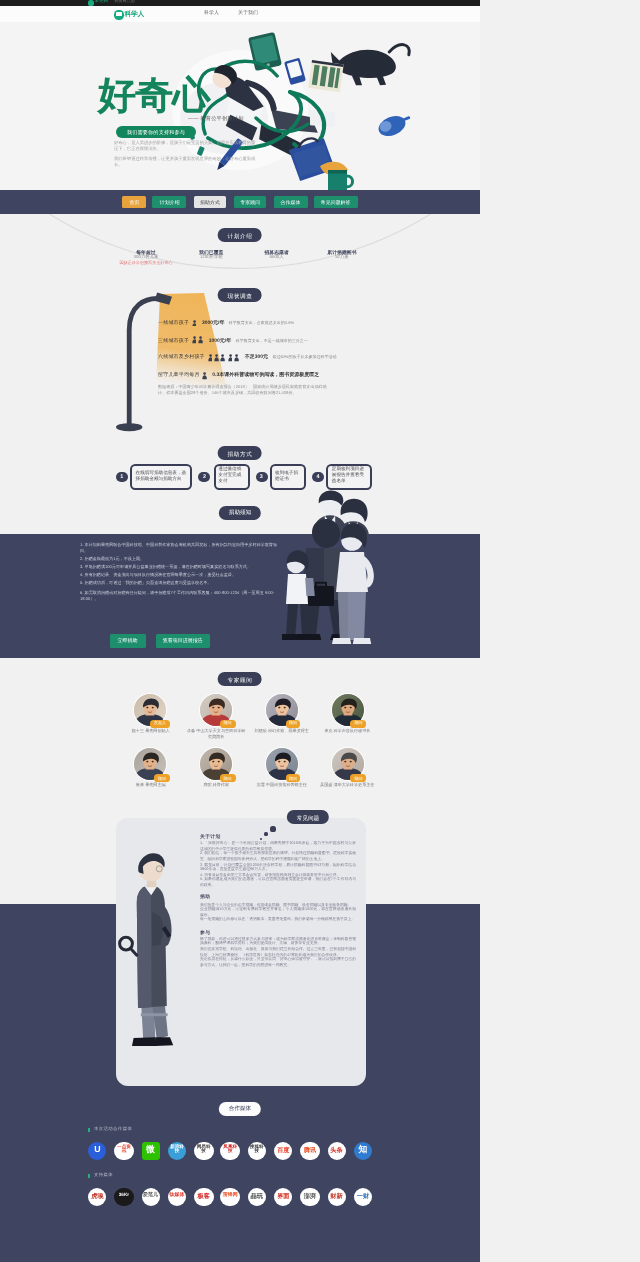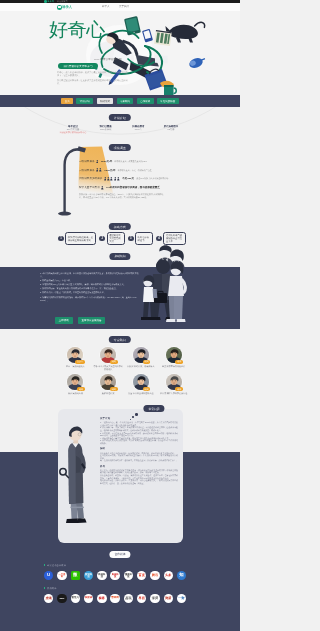--- a/index.html
+++ b/index.html
@@ -21,21 +21,21 @@
 .nav-mark:after{content:"";position:absolute;left:1.1px;top:1.4px;width:3px;height:1.7px;background:#fcfcfc;border-radius:.3px}
 .nav-name{font-size:3.4px;font-weight:bold;color:#17a97f;letter-spacing:-.1px;line-height:8px}
 .nav-links{position:absolute;left:102px;top:0;height:8px;display:flex;gap:9.5px;align-items:center}
 .nav-links span{font-size:2.5px;color:#6a6a6a;line-height:8px;white-space:nowrap}
 
 
 .hero{position:absolute;left:0;top:11.4px;width:240px;height:83.6px;background:#f4f4f4;overflow:hidden;z-index:10}
 .hero-art{position:absolute;left:0;top:0;width:240px;height:84px}
 .hero-title{position:absolute;left:54px;top:8.2px;z-index:7}
 .ht-l1{font-size:19px;line-height:19.5px;font-weight:bold;color:#14845c;letter-spacing:-0.4px;font-family:"DejaVu Serif",serif}
-.ht-l2{font-size:19px;line-height:19.5px;font-weight:normal;color:#14845c;letter-spacing:-0.4px;margin-top:0;margin-left:-5px;font-family:"DejaVu Serif",serif}
+.ht-l2{font-size:19px;line-height:19.5px;font-weight:bold;color:#14845c;letter-spacing:-0.4px;margin-top:19px;margin-left:-5px;font-family:"DejaVu Serif",serif}
 .hero-sub{position:absolute;left:94px;top:46px;font-size:2.6px;color:#555;letter-spacing:.1px;z-index:5;white-space:nowrap}
 .hero-btn{position:absolute;left:58px;top:51.6px;width:40px;height:6.2px;border-radius:3.1px;background:#12875e;color:#fff;font-size:2.55px;display:flex;align-items:center;justify-content:center;letter-spacing:.1px;z-index:6;white-space:nowrap}
 .hero-para{position:absolute;left:57px;top:60px;width:72px;z-index:5}
 .hero-para p{font-size:2.15px;line-height:2.85px;color:#a2a2a2;letter-spacing:0}
 .hero-para p.sp{margin-top:2.2px}
 
 
 .band{position:absolute;left:0;top:95px;width:240px;height:12.4px;background:#3f4560;z-index:20;display:flex;align-items:center;justify-content:center;gap:3.4px}
 .pill{height:6.4px;border-radius:.8px;display:flex;align-items:center;justify-content:center;font-size:2.45px;color:#fff;padding:0 3.4px;white-space:nowrap;letter-spacing:.05px}
 .pill.y{background:#e8a33d}

